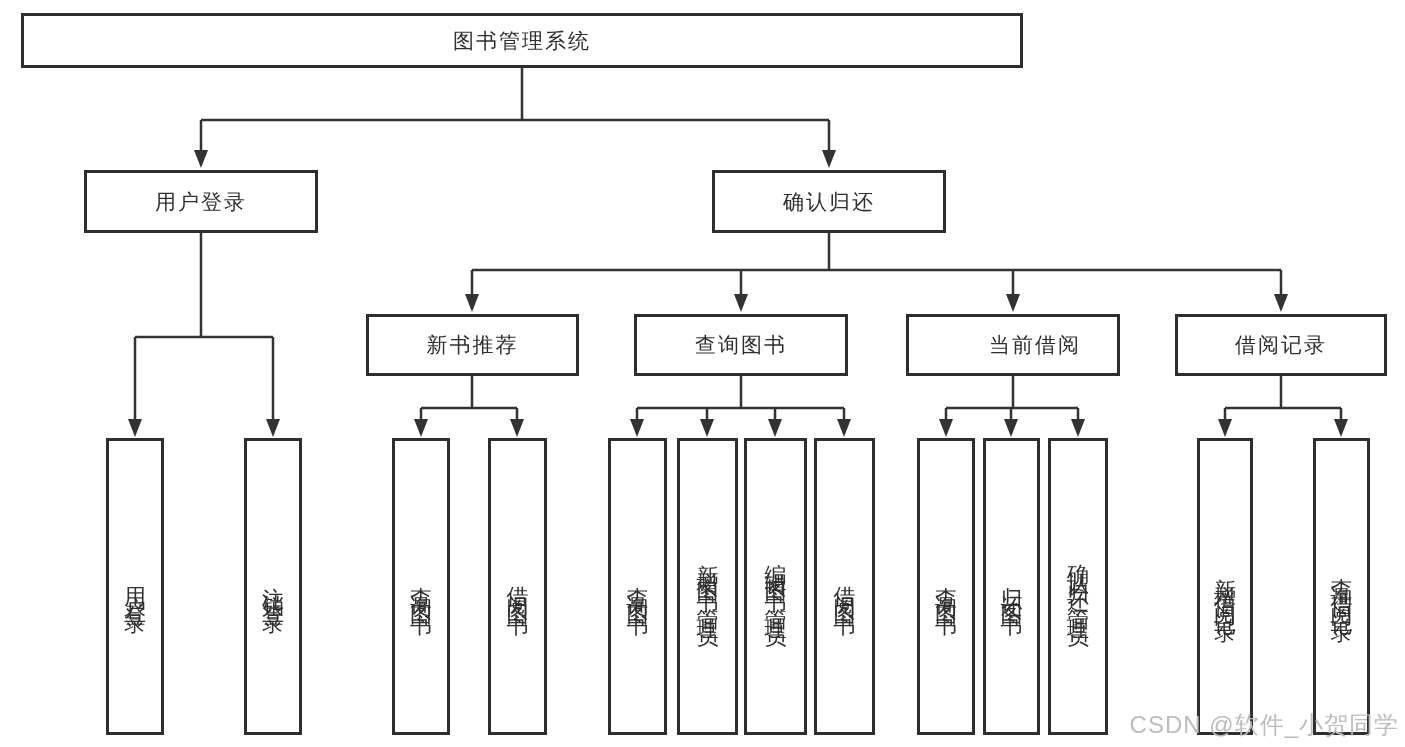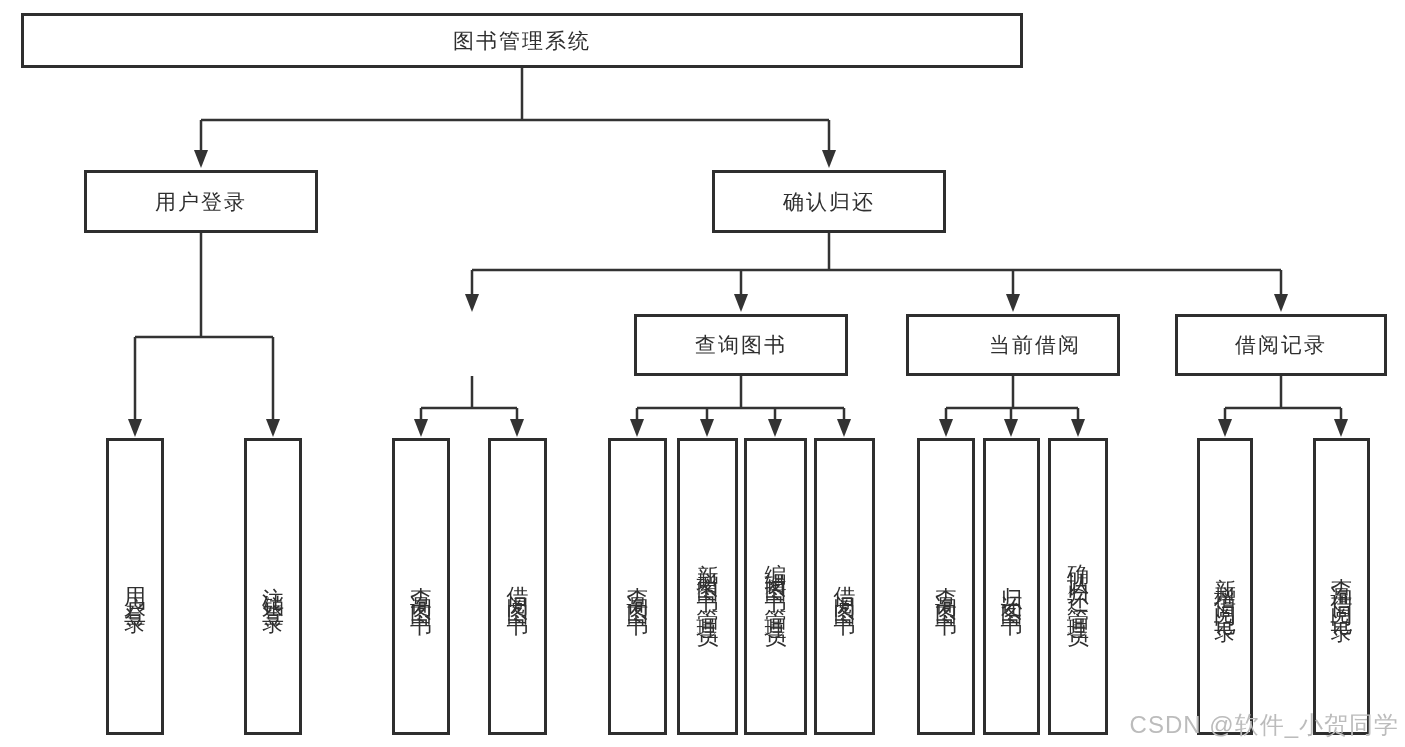--- a/index.html
+++ b/index.html
@@ -129,20 +129,23 @@
     <span class="label">图书管理系统</span>
   </div>
 
   <div class="node h" id="n-user-login">
     <span class="label">用户登录</span>
   </div>
   <div class="node h" id="n-book-mgmt">
     <span class="label">确认归还</span>
   </div>
 
+  <div class="node h" id="n-new-book">
+    <span class="label">新书推荐</span>
+  </div>
   <div class="node h" id="n-book-borrow">
     <span class="label">查询图书</span>
   </div>
   <div class="node h" id="n-current-borrow">
     <span class="label">当前借阅</span>
   </div>
   <div class="node h" id="n-borrow-records">
     <span class="label">借阅记录</span>
   </div>
 

